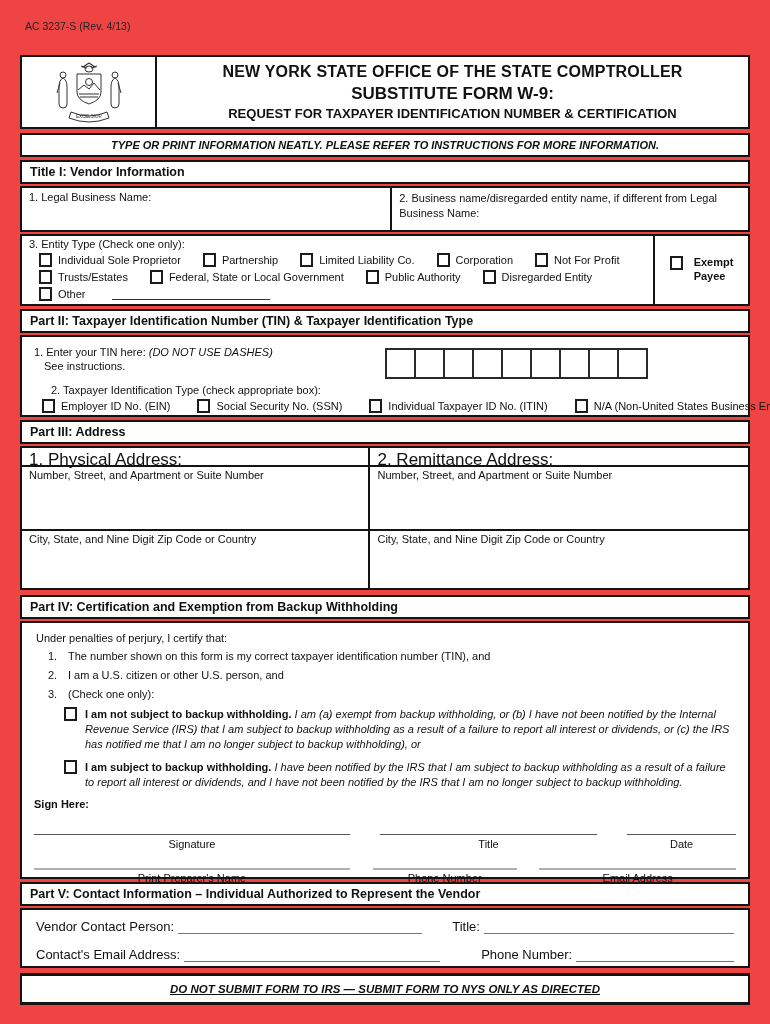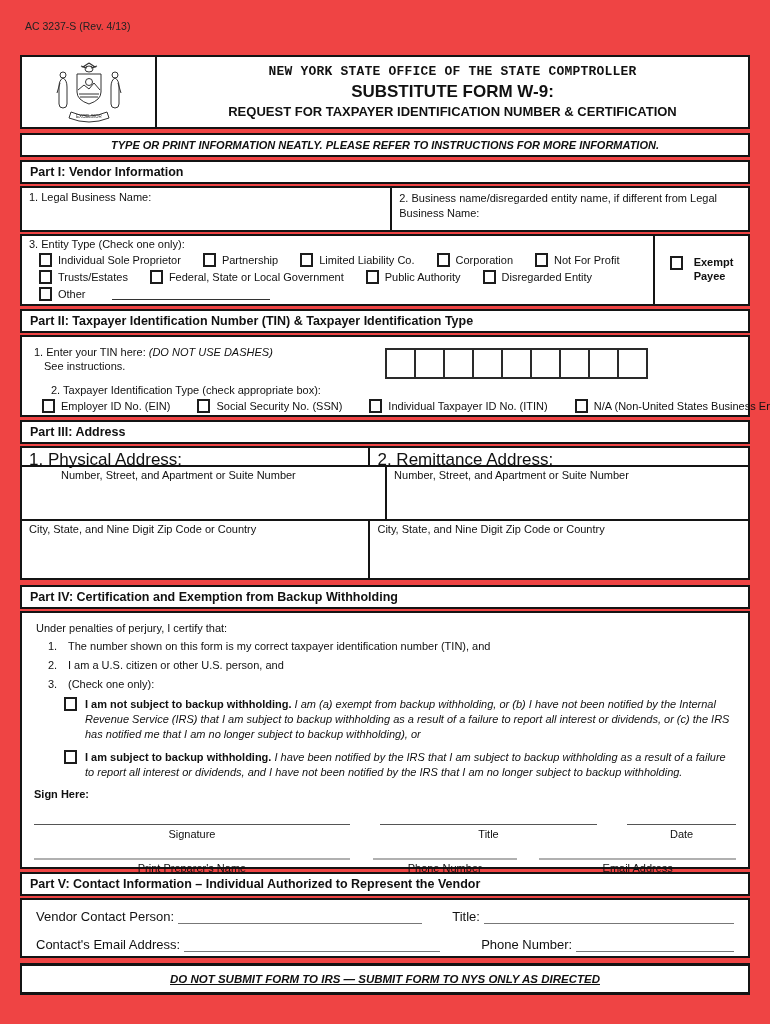--- a/index.html
+++ b/index.html
@@ -20,21 +20,21 @@
   
   .header-box { display:flex; height:74px; margin-bottom:4px; }
   .seal-cell {
     width:135px; border-right:2px solid #141414; display:flex;
     align-items:center; justify-content:center;
   }
   .title-cell {
     flex:1; text-align:center; display:flex; flex-direction:column;
     justify-content:center; line-height:1.25;
   }
-  .agency { font-size:13px; font-weight:bold; letter-spacing:.2px;font-family:Liberation Mono, monospace; }
+  .agency { font-size:16px; font-weight:bold; letter-spacing:.2px; }
   .form-title { font-size:17px; font-weight:bold; margin:1px 0; }
   .form-subtitle { font-size:13px; font-weight:bold; }
 
   
   .instr-bar {
     font-size:11px; font-weight:bold; font-style:italic;
     padding:4px 8px; margin-bottom:3px;text-align:center;
   }
   .part-header {
     font-size:12.5px; font-weight:bold; padding:3px 8px; margin-bottom:2px;
@@ -75,21 +75,21 @@
   .tid-options .opt { display:flex; align-items:center; margin-right:27px; white-space:nowrap; }
 
   
   .addr-grid { margin-bottom:5px; font-size:11px; }
   .addr-row { display:flex; }
   .addr-row > div { padding:2px 7px; }
   .addr-col1 { width:48%; border-right:2px solid #141414; }
   .addr-col2 { width:52%; }
   .addr-head { border-bottom:2px solid #141414; height:19px; }
   .addr-head > div { font-size:17px; }
-  .addr-street { height:54px; border-bottom:2px solid #141414;padding-left:32px; }
+  .addr-street { height:64px; border-bottom:2px solid #141414; }
   .addr-city { height:57px; }
 
   
   .part4-body { height:258px; margin-bottom:3px; font-size:11px; position:relative; }
   .certify-intro { margin:9px 14px 6px 14px; }
   .cert-item { display:flex; margin:0 14px 7px 26px; }
   .cert-item .num { width:20px; flex:0 0 auto; }
   .cert-para { display:flex; margin:6px 14px 8px 42px; }
   .cert-para .ptext { flex:1; line-height:15px; margin-left:2px; }
   .lead-bold { font-weight:bold; }
@@ -158,21 +158,21 @@
       </div>
       <div class="title-cell">
         <div class="agency">NEW YORK STATE OFFICE OF THE STATE COMPTROLLER</div>
         <div class="form-title">SUBSTITUTE FORM W-9:</div>
         <div class="form-subtitle">REQUEST FOR TAXPAYER IDENTIFICATION NUMBER &amp; CERTIFICATION</div>
       </div>
     </div>
 
     <div class="box instr-bar">TYPE OR PRINT INFORMATION NEATLY.  PLEASE REFER TO INSTRUCTIONS FOR MORE INFORMATION.</div>
 
-    <div class="box part-header">Part I: Vendor Information</div>
+    <div class="box part-header">Title I: Vendor Information</div>
 
     <div class="box names-row">
       <div class="cell cell-legal">
         <span>1. Legal Business Name:</span>
       </div>
       <div class="cell cell-dba">
         <span>2. Business name/disregarded entity name, if different from Legal Business Name:</span>
       </div>
     </div>
 

